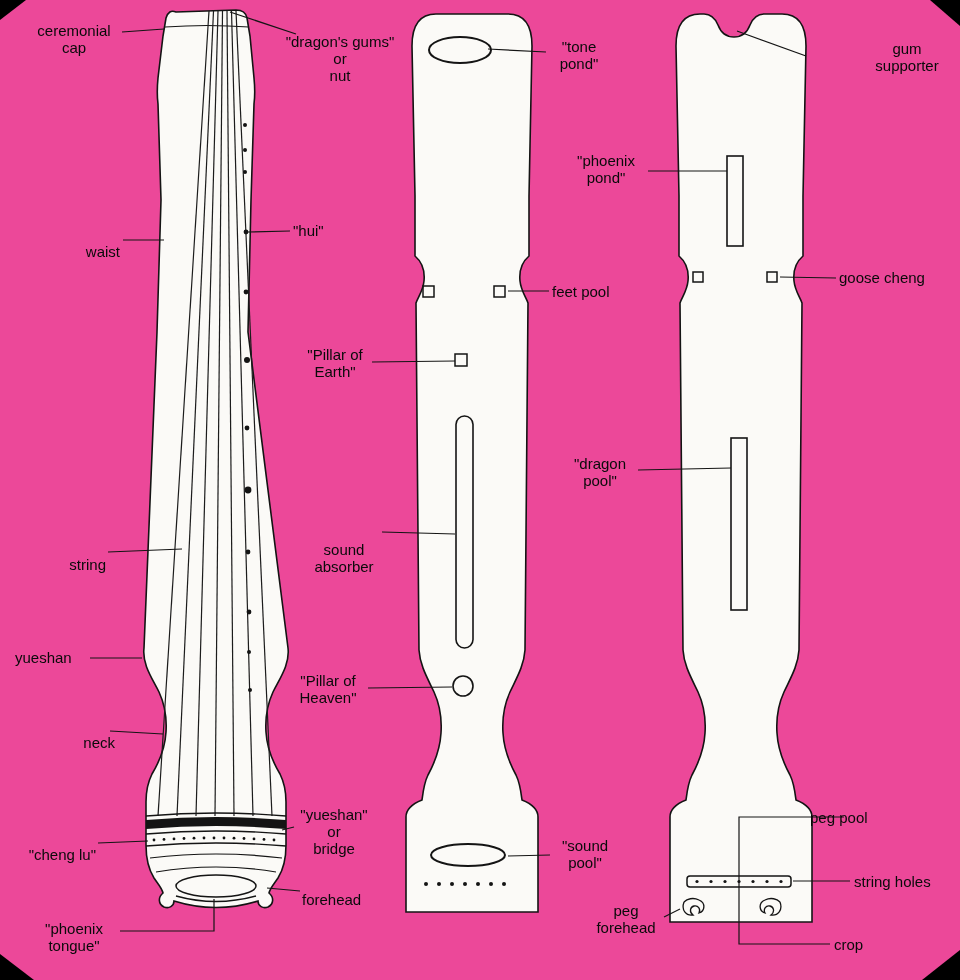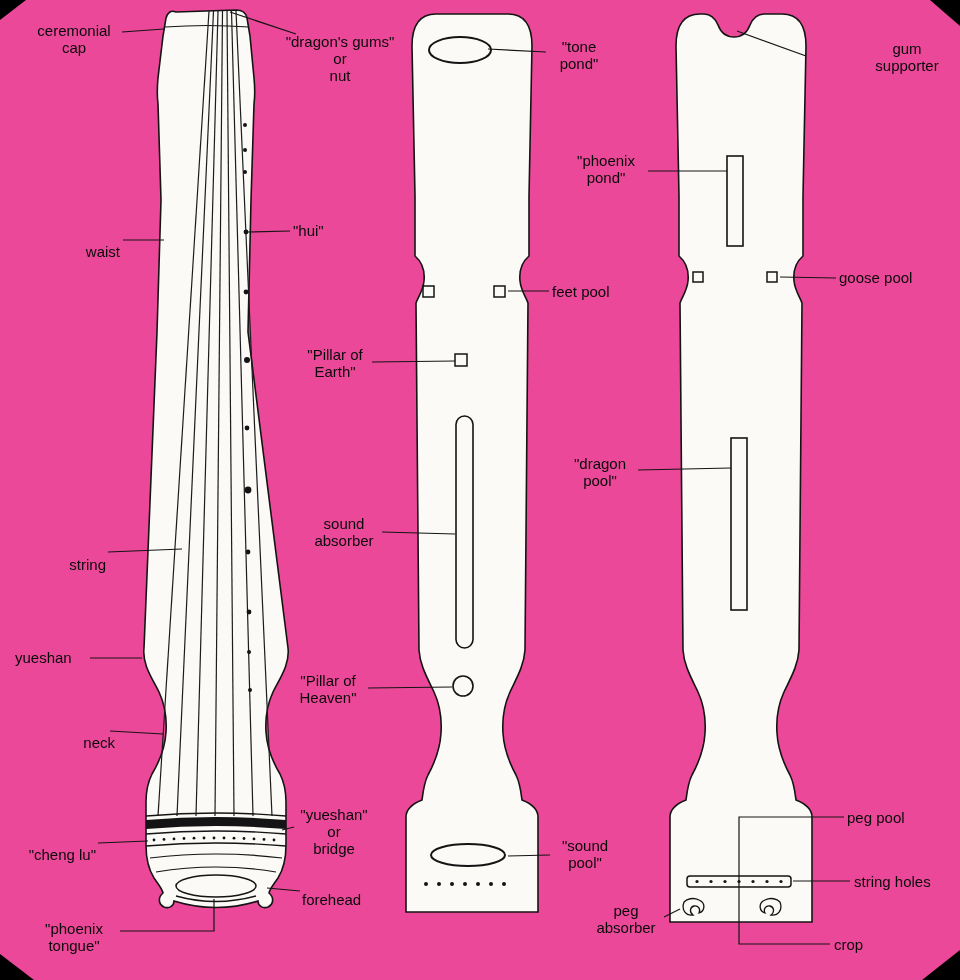--- a/index.html
+++ b/index.html
@@ -227,36 +227,36 @@
 tongue"</div>
   <div class="label" style="left:288px;top:806px;width:92px;">"yueshan"
 or
 bridge</div>
   <div class="label ta-l" style="left:302px;top:883px;width:80px;margin-top:8px;">forehead</div>
   <div class="label" style="left:548px;top:38px;width:62px;">"tone
 pond"</div>
   <div class="label ta-l" style="left:552px;top:283px;width:80px;">feet pool</div>
   <div class="label" style="left:294px;top:346px;width:82px;">"Pillar of
 Earth"</div>
-  <div class="label" style="left:304px;top:515px;width:80px;">sound
+  <div class="label" style="left:304px;top:541px;width:80px;">sound
 absorber</div>
   <div class="label" style="left:286px;top:672px;width:84px;">"Pillar of
 Heaven"</div>
   <div class="label" style="left:552px;top:837px;width:66px;">"sound
 pool"</div>
   <div class="label" style="left:812px;top:40px;width:94px;padding-left:48px;">gum
 supporter</div>
   <div class="label" style="left:564px;top:152px;width:84px;">"phoenix
 pond"</div>
-  <div class="label ta-l" style="left:839px;top:269px;width:92px;">goose pool</div>
+  <div class="label ta-l" style="left:839px;top:269px;width:92px;">goose cheng</div>
   <div class="label" style="left:562px;top:455px;width:76px;">"dragon
 pool"</div>
-  <div class="label ta-l" style="left:847px;top:809px;width:78px;">peg pool</div>
+  <div class="label ta-l" style="left:810px;top:809px;width:78px;">peg pool</div>
   <div class="label ta-l" style="left:854px;top:873px;width:102px;">string holes</div>
   <div class="label" style="left:586px;top:902px;width:80px;">peg
-absorber</div>
+forehead</div>
   <div class="label ta-l" style="left:834px;top:936px;width:52px;">crop</div>
 
   <div class="corner tl"></div>
   <div class="corner tr"></div>
   <div class="corner bl"></div>
   <div class="corner br"></div>
 </div>
 
 </body></html>

